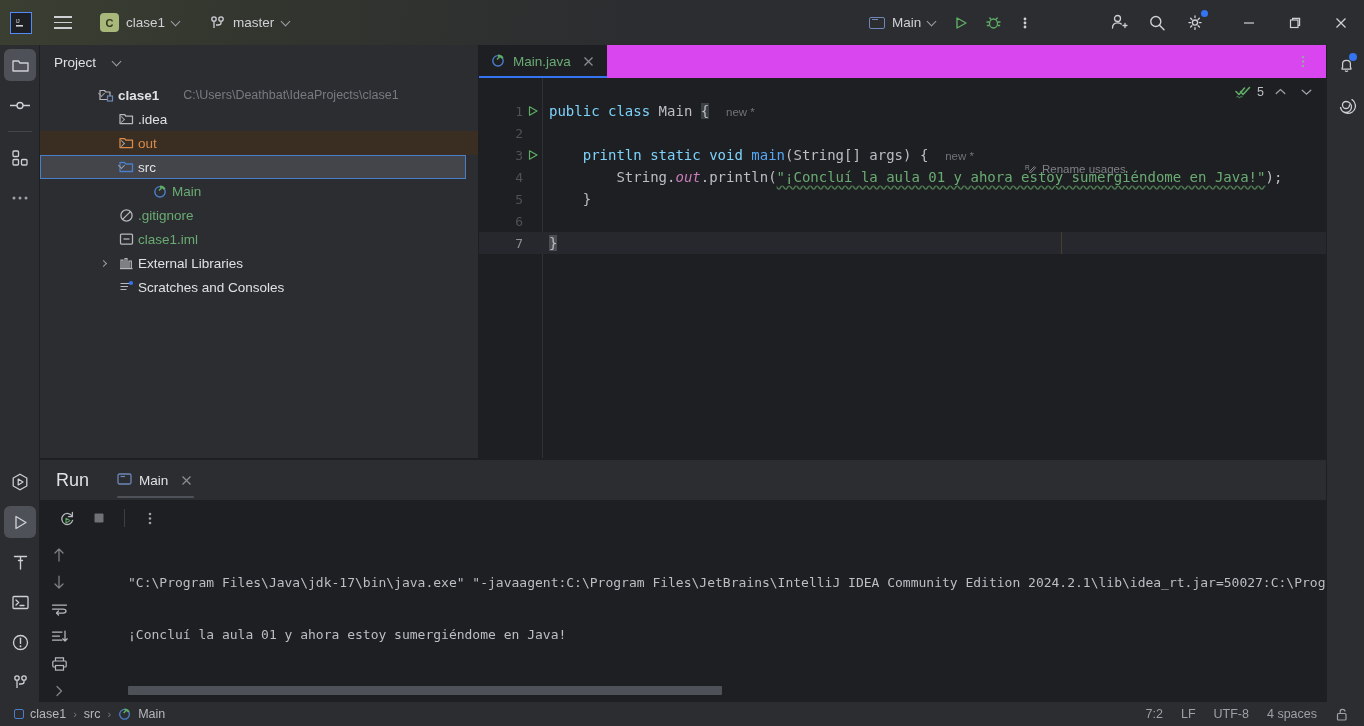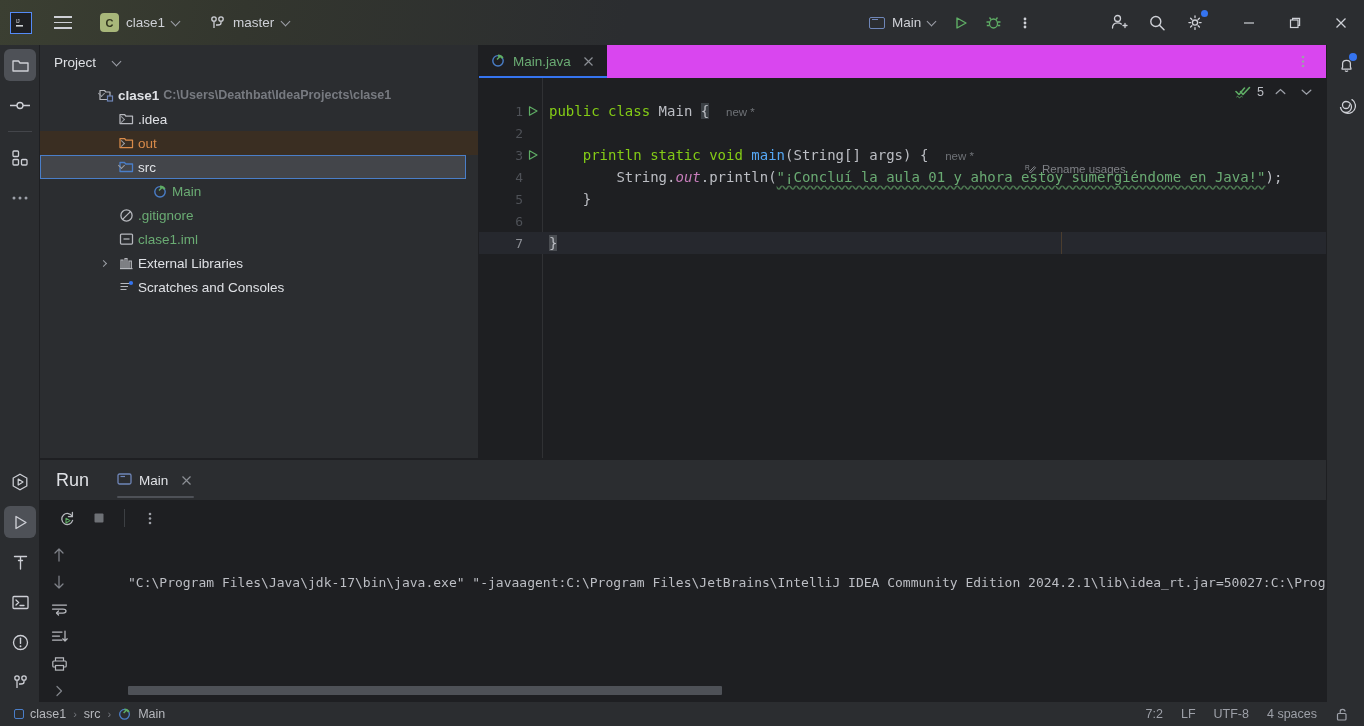--- a/index.html
+++ b/index.html
@@ -95,21 +95,21 @@
   .trow { height: 24px; display: flex; align-items: center; cursor: pointer;
     white-space: nowrap; position: relative; }
   .trow.sel { background: #43454a; border: 1px solid #4a7ec8; border-radius: 0; height: 24px; }
   .trow.out-hl { background: #3a2e22; }
   .tarrow { width: 16px; height: 24px; display:flex; align-items:center; justify-content:center; flex: none; }
   .tarrow .a { width: 5px; height: 5px; border-right: 1.3px solid #9b9ea4;
     border-bottom: 1.3px solid #9b9ea4; transform: rotate(-45deg); margin-left: -2px;}
   .tarrow .a.down { transform: rotate(45deg); margin-top: -3px; }
   .ticon { width: 20px; height: 24px; display:flex; align-items:center; justify-content:center; flex:none; }
   .tlabel { margin-left: 2px; }
-  .tpath { color: #777a80; margin-left: 4px; font-size: 12.5px; font-weight: bold; }
+  .tpath { color: #777a80; margin-left: 24px; font-size: 12.5px; }
   .green { color: #6aab73; }
   .white { color: #dfe1e5; }
   .bold { font-weight: bold; }
 
   .panel-divider-v { position: absolute; left: 478px; top: 45px; width: 1px;
     height: 413px; background: #1e1f22; }
 
   
   .editor-area { position: absolute; left: 479px; top: 45px; width: 847px; height: 413px;
     background: #1e1f22; }
@@ -131,21 +131,21 @@
   .inlay { position: absolute; left: 546px; top: 85px; display: flex; align-items: center;
     gap: 5px; color: #7f8186; font-size: 11.5px; cursor: pointer; }
   .lines { position: absolute; left: 0; top: 22px; width: 100%; }
   .ln { height: 22px; display: flex; align-items: center; position: relative;
      font-family: "DejaVu Sans Mono", monospace; font-size: 14px; }
   .ln.cur { background: #26282e; }
   .lnum { width: 44px; text-align: right; color: #4e5157; font-size: 13px; flex: none;
      font-family: "DejaVu Sans Mono", monospace; }
   .lrun { width: 20px; display: flex; align-items: center; justify-content: center; flex: none; cursor: pointer; }
   .ltext { padding-left: 6px; white-space: pre; }
-  .kw { color: #84cc16; }
+  .kw { color: #7dd3fc; }
   .cls { color: #bcbec4; }
   .mth { color: #56a8f5; }
   .fld { color: #c77dbb; font-style: italic; }
   .str { color: #6aab73; }
   .pl { color: #bcbec4; }
   .hintnew { color: #6f7277; font-size: 11.5px; font-family: "Liberation Sans", sans-serif; }
   .brmatch { background: #3b4045; }
   .caret-blk { display:inline-block; width:8px; background:#4a4d52; }
   .squig { text-decoration: underline; text-decoration-style: wavy;
      text-decoration-color: #4d7a52; text-underline-offset: 3px; }
@@ -677,20 +677,21 @@
       </div>
       <div class="icon-btn" style="height:26px">
         <svg width="10" height="14" viewBox="0 0 10 14">
             <path d="M3 2.5 L7.5 7 L3 11.5" fill="none" stroke="#7f8289" stroke-width="1.25" stroke-linecap="round" stroke-linejoin="round"></path>
           </svg>
       </div>
     </div>
 
     <div class="console">
       <div class="cline">"C:\Program Files\Java\jdk-17\bin\java.exe" "-javaagent:C:\Program Files\JetBrains\IntelliJ IDEA Community Edition 2024.2.1\lib\idea_rt.jar=50027:C:\Progra</div>
+      <div class="cline">¡Concluí la aula 01 y ahora estoy sumergiéndome en Java!</div>
       <div class="cline"></div>
       
     </div>
 
     <div class="hscroll">
       <div class="thumb"></div>
     </div>
   </div>
 
   <div class="statusbar">

